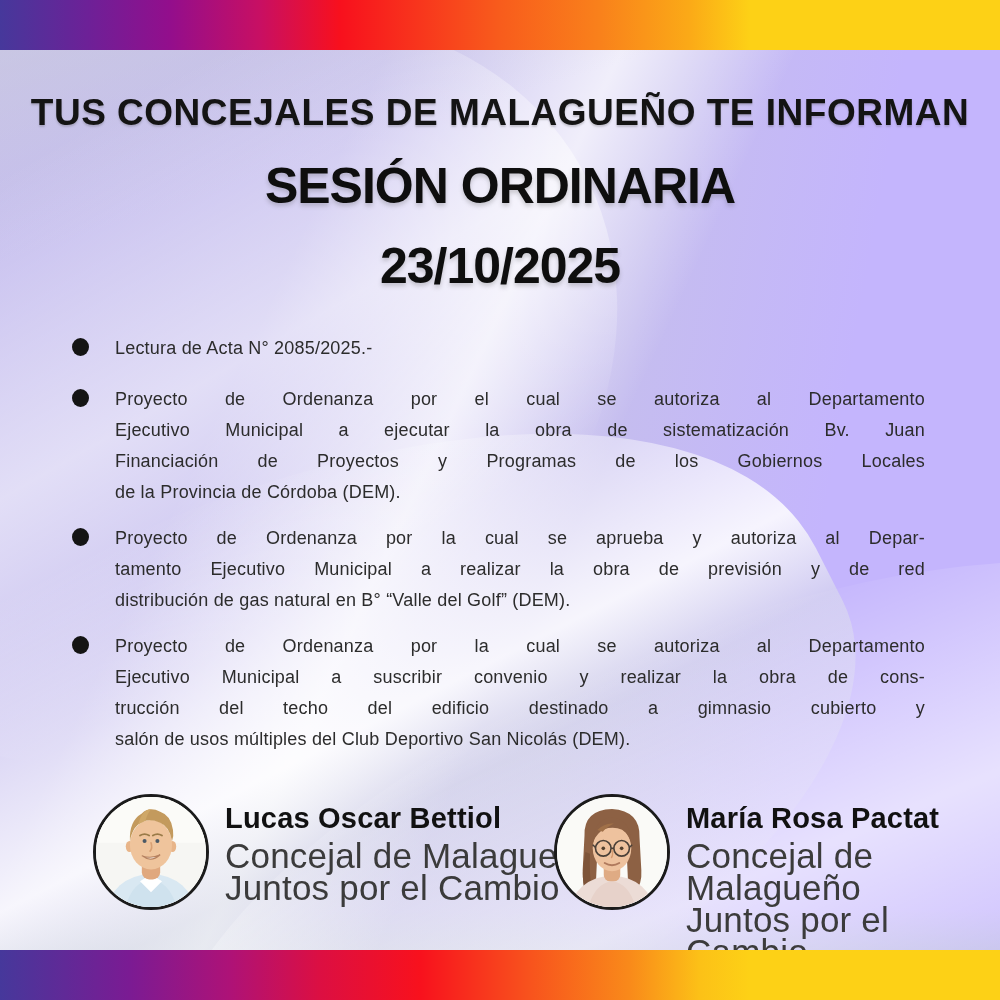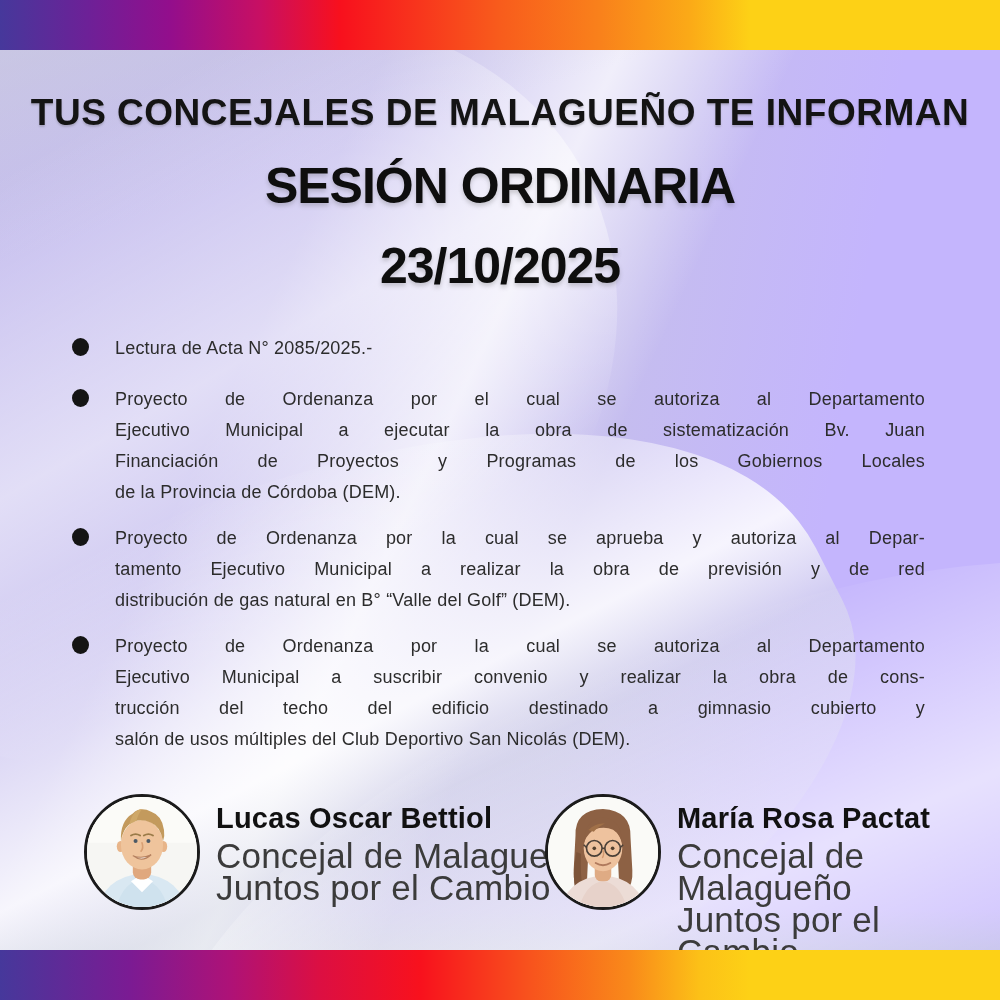--- a/index.html
+++ b/index.html
@@ -62,21 +62,21 @@
     flex:0 0 auto;width:17px;height:18px;border-radius:50%;
     background:#141414;margin:5px 26px 0 0;
   }
   .item-lines{flex:1 1 auto;width:810px;}
   .line{
     font-size:18px;line-height:31px;color:#2c2c2c;
     letter-spacing:0.2px;white-space:normal;
   }
   .line.jl{text-align:justify;text-align-last:justify;}
   
-  .officials{position:absolute;top:790px;left:7px;width:956px;height:130px;}
+  .officials{position:absolute;top:790px;left:16px;width:956px;height:130px;}
   .official{position:absolute;display:flex;align-items:flex-start;}
   .official-lucas{left:77px;top:4px;}
   .official-maria{left:538px;top:4px;}
   .photo{
     flex:0 0 auto;width:110px;height:110px;border-radius:50%;
     border:3px solid #1b1b1b;overflow:hidden;background:#fff;
   }
   .photo svg{display:block;width:110px;height:110px;}
   .official-text{margin-left:16px;padding-top:8px;}
   .official-name{font-size:29px;font-weight:bold;color:#111;letter-spacing:0.2px;margin-bottom:5px;}

